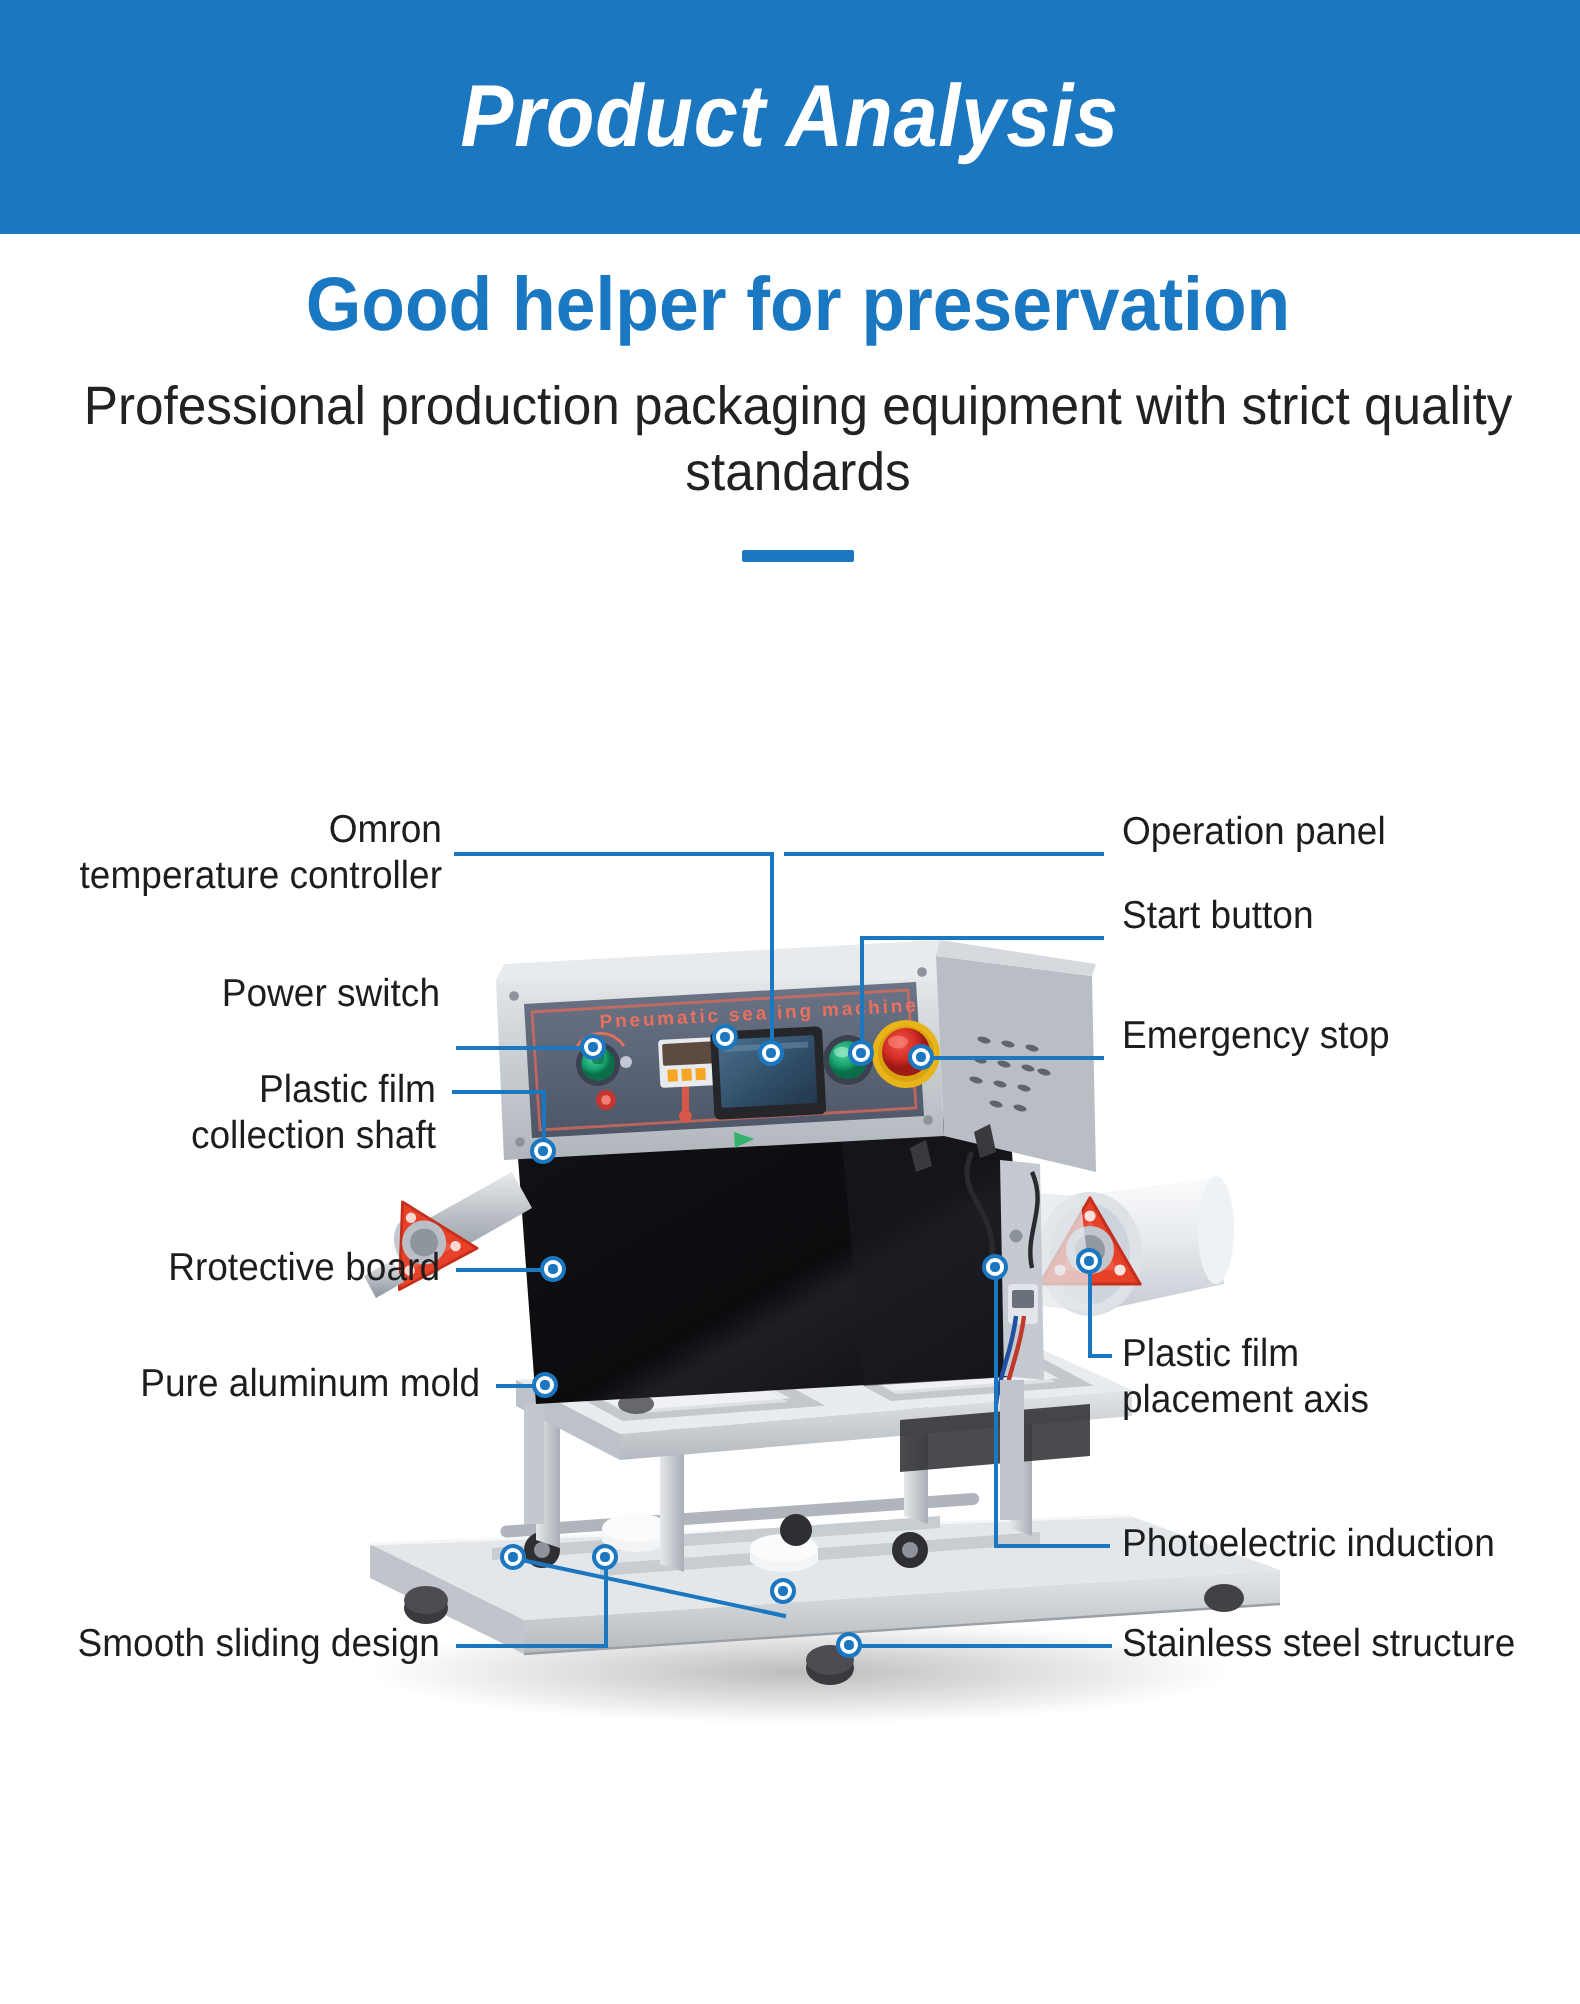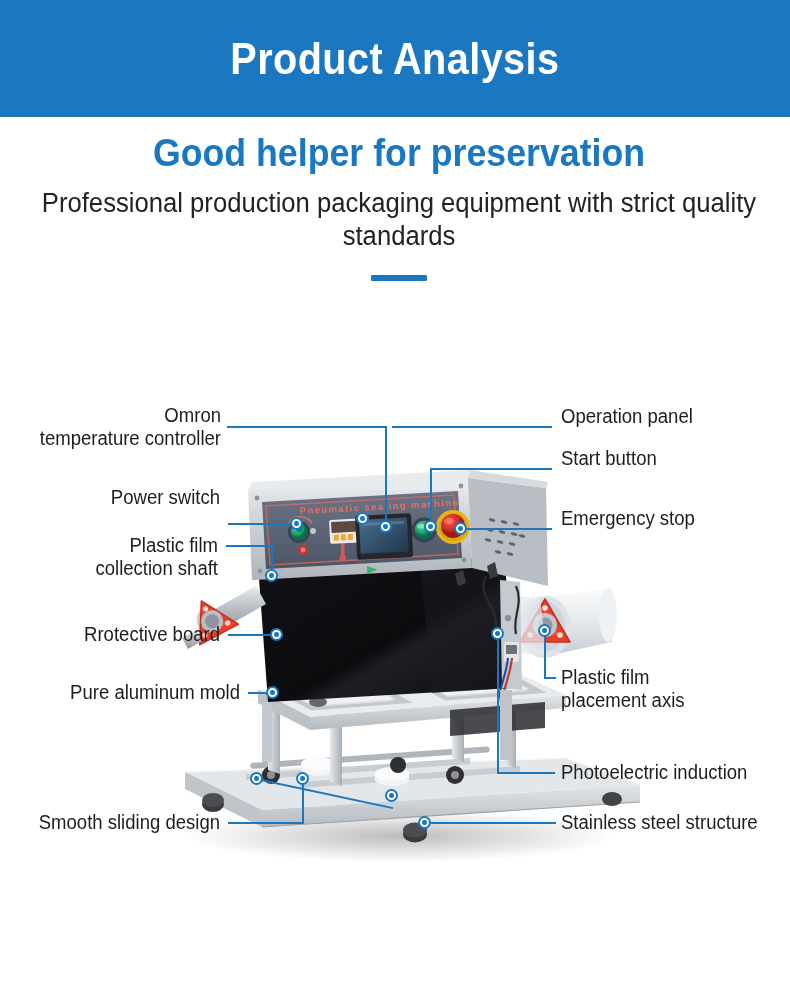--- a/index.html
+++ b/index.html
@@ -21,20 +21,21 @@
 
   
   #banner {
     position: absolute;
     left: 0; top: 0;
     width: 790px; height: 117px;
     background: #1B77C0;
     display: flex;
     align-items: center;
     justify-content: center;
+    font-style: italic;
   }
   #banner-title {
     color: #ffffff;
     font-size: 44px;
     font-weight: bold;
     letter-spacing: 0.5px;
     transform: scaleX(0.90);
     white-space: nowrap;
   }
 

